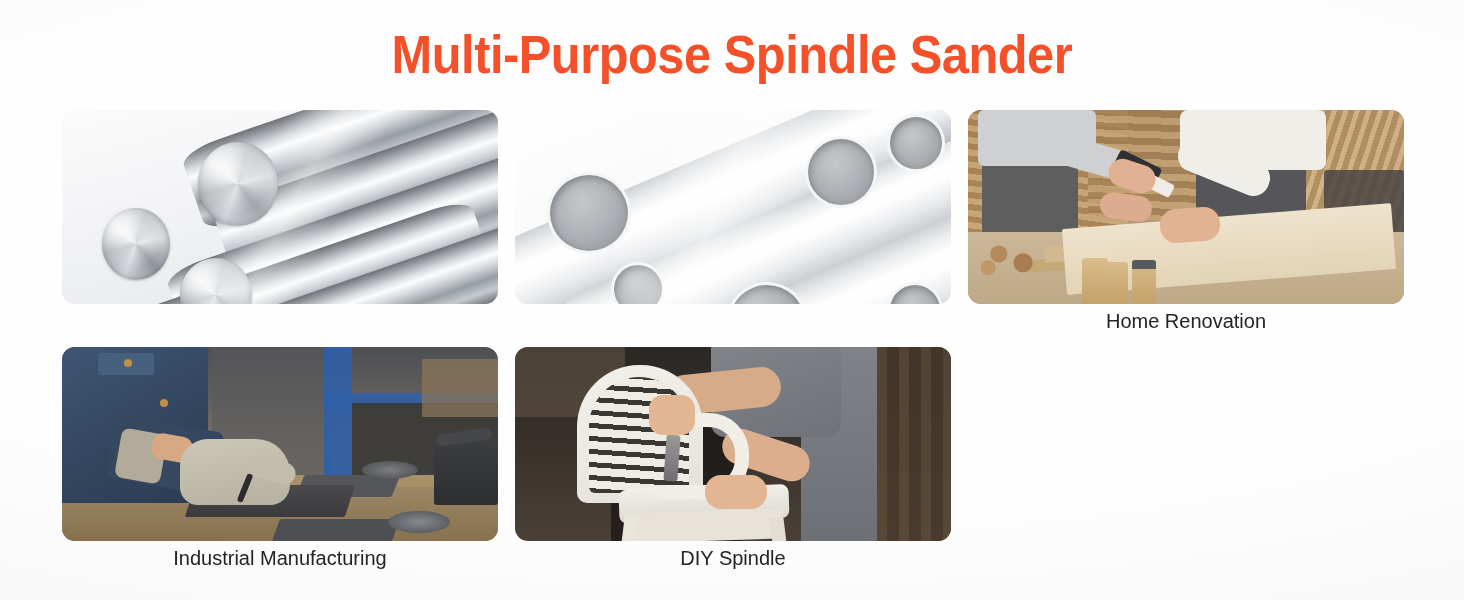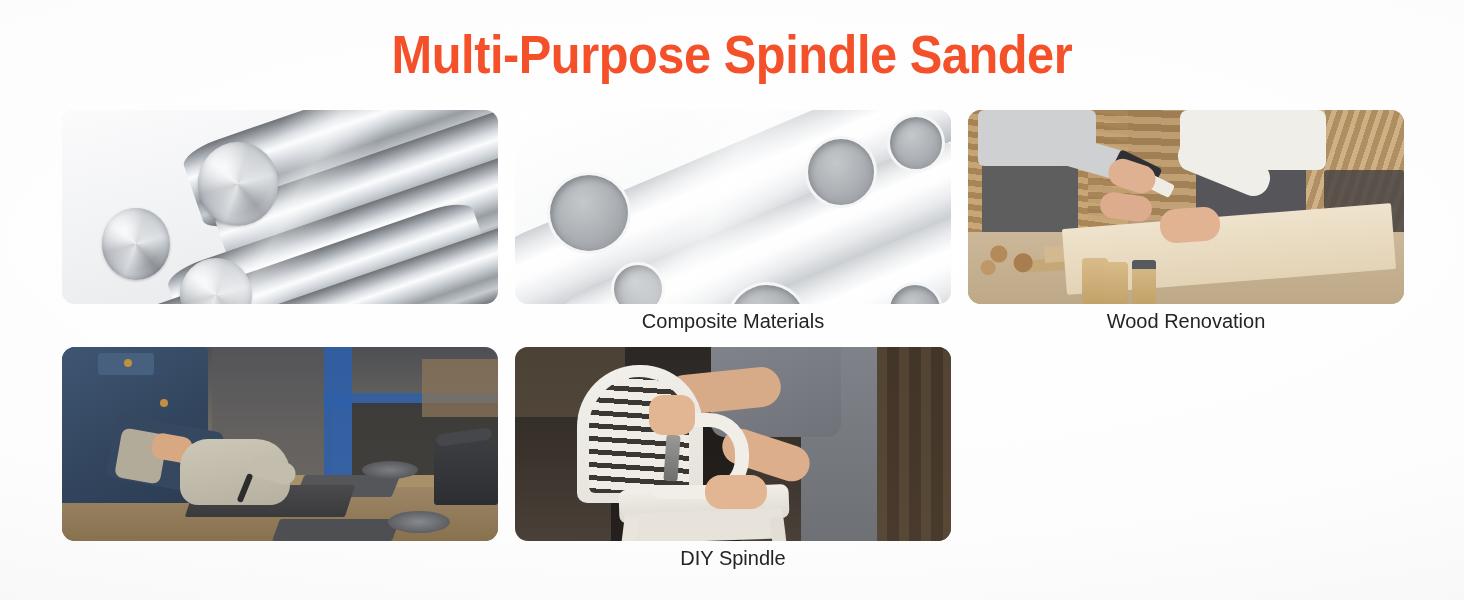--- a/index.html
+++ b/index.html
@@ -357,21 +357,20 @@
           <div class="bore bo-3"></div>
           <div class="bore bo-2"></div>
           <div class="bore bo-1"></div>
           <div class="bore bo-4"></div>
           <div class="bore bo-5"></div>
           <div class="bore bo-6"></div>
           <div class="pvc-sheen"></div>
         </div>
         <div class="tile-shade"></div>
       </div>
-      <div class="caption">Composite Materials</div>
     </div>
 
     <div class="cell">
       <div class="thumb">
         <div class="scene reno">
           <div class="reno-bg-l"></div>
           <div class="reno-bg-c"></div>
           <div class="reno-bg-r"></div>
           <div class="saw"></div>
           <div class="apron-l"></div>
@@ -390,21 +389,21 @@
           <div class="hand-l2"></div>
           <div class="hand-r"></div>
           <div class="chips"></div>
           <div class="jar jar-1"></div>
           <div class="jar jar-2"></div>
           <div class="jar jar-3"></div>
           <div class="jar-cap"></div>
         </div>
         <div class="tile-shade"></div>
       </div>
-      <div class="caption">Wood Renovation</div>
+      <div class="caption">Home Renovation</div>
     </div>
 
     <div class="cell">
       <div class="thumb">
         <div class="scene indus">
           <div class="in-wall"></div>
           <div class="in-shelf"></div>
           <div class="in-shelf2"></div>
           <div class="in-dark"></div>
           <div class="in-box"></div>
@@ -423,20 +422,21 @@
           <div class="glove"></div>
           <div class="finger"></div>
           <div class="stylus"></div>
           <div class="plate3"></div>
           <div class="disc2"></div>
           <div class="clamp"></div>
           <div class="clamp-arm"></div>
         </div>
         <div class="tile-shade"></div>
       </div>
+      <div class="caption">Industrial Manufacturing</div>
     </div>
 
     <div class="cell">
       <div class="thumb">
         <div class="scene diy">
           <div class="diy-bgbox"></div>
           <div class="diy-dark"></div>
           <div class="diy-wood"></div>
           <div class="person-leg"></div>
           <div class="person-torso"></div>

